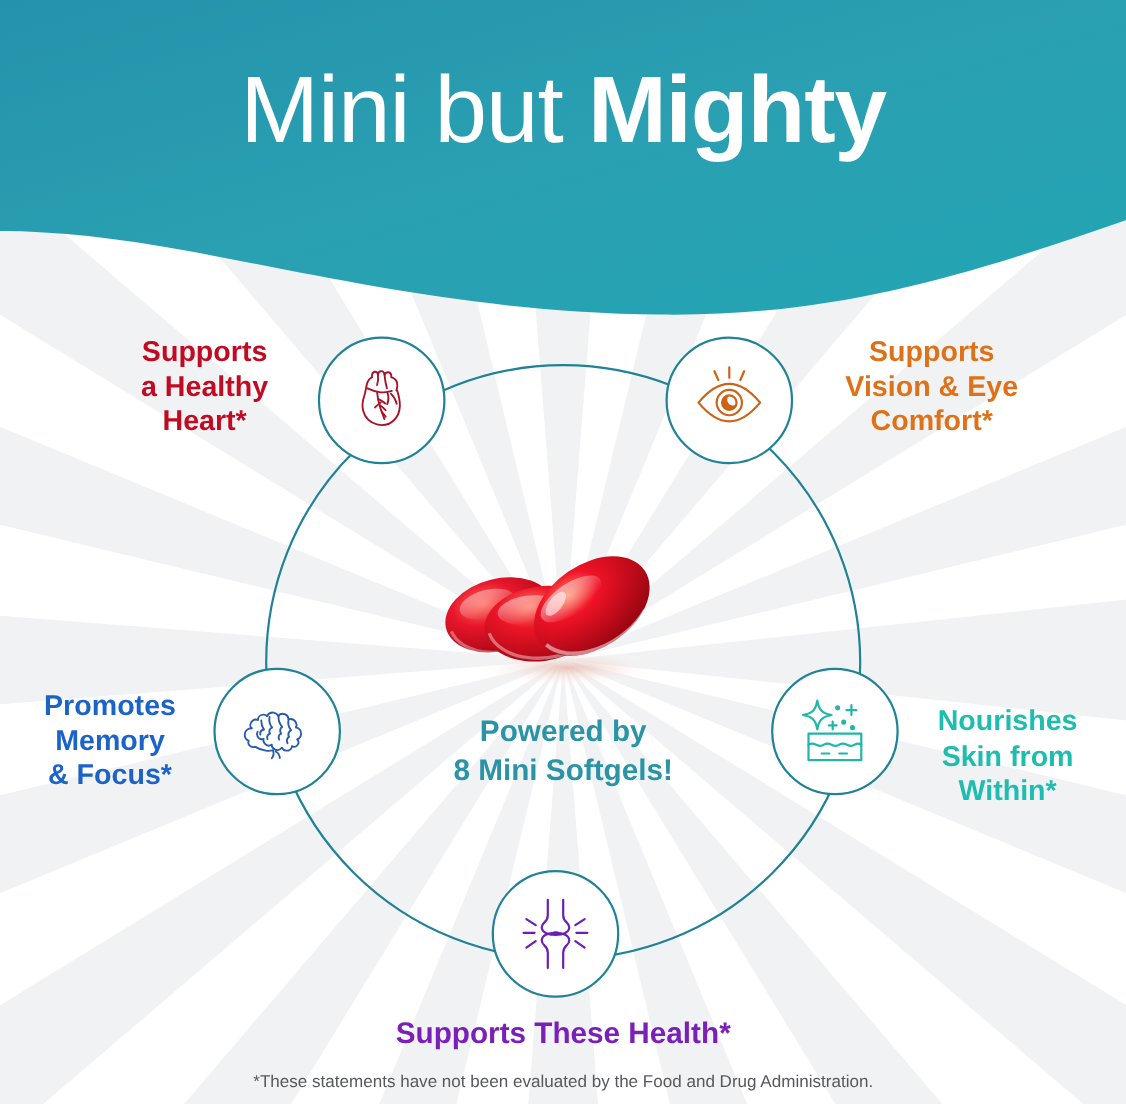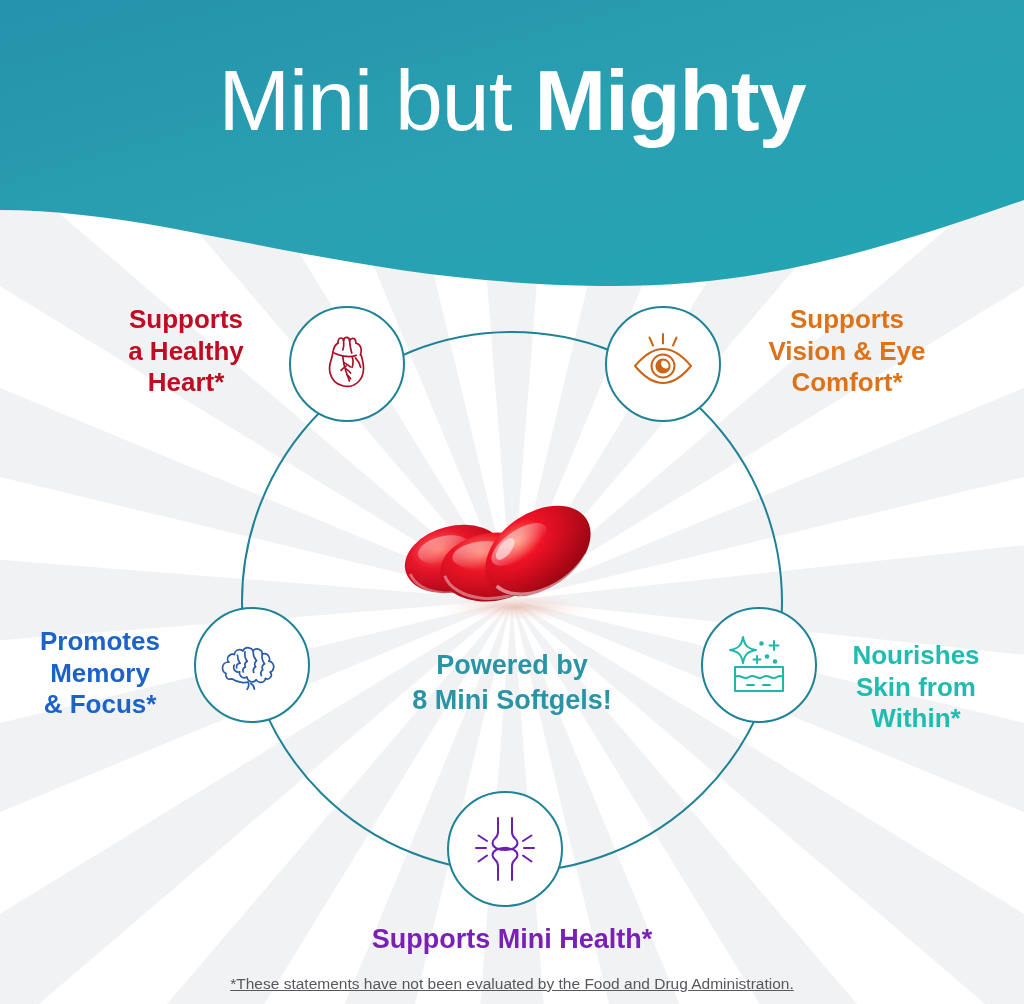--- a/index.html
+++ b/index.html
@@ -118,21 +118,20 @@
   
   #disclaimer{
     position:absolute;
     left:0; top:975px;
     width:1024px;
     text-align:center;
     font-size:15.5px;
     font-weight:400;
     color:#57585C;
     z-index:7;
-    text-decoration:underline;
   }
 </style>
 </head>
 <body>
 
 <div id="stage">
 
   <svg id="burst" viewBox="0 0 1024 1004" preserveAspectRatio="none">
     <rect x="0" y="0" width="1024" height="1004" fill="#ffffff"></rect>
     <g transform="translate(512,600)" fill="#F1F2F3">
@@ -327,21 +326,21 @@
 Heart*</div>
   <div class="label lbl-eye">Supports
 Vision &amp; Eye
 Comfort*</div>
   <div class="label lbl-brain">Promotes
 Memory
 &amp; Focus*</div>
   <div class="label lbl-skin">Nourishes
 Skin from
 Within*</div>
-  <div class="label lbl-joint">Supports Mini Health*</div>
+  <div class="label lbl-joint">Supports These Health*</div>
 
   <svg id="softgels" viewBox="0 0 252 180">
     <defs>
       <radialGradient id="gelA" cx="38%" cy="30%" r="78%">
         <stop offset="0%" stop-color="#FF6B5C"></stop>
         <stop offset="38%" stop-color="#E8152B"></stop>
         <stop offset="100%" stop-color="#9C0512"></stop>
       </radialGradient>
       <radialGradient id="gelB" cx="42%" cy="26%" r="80%">
         <stop offset="0%" stop-color="#FF7A66"></stop>

